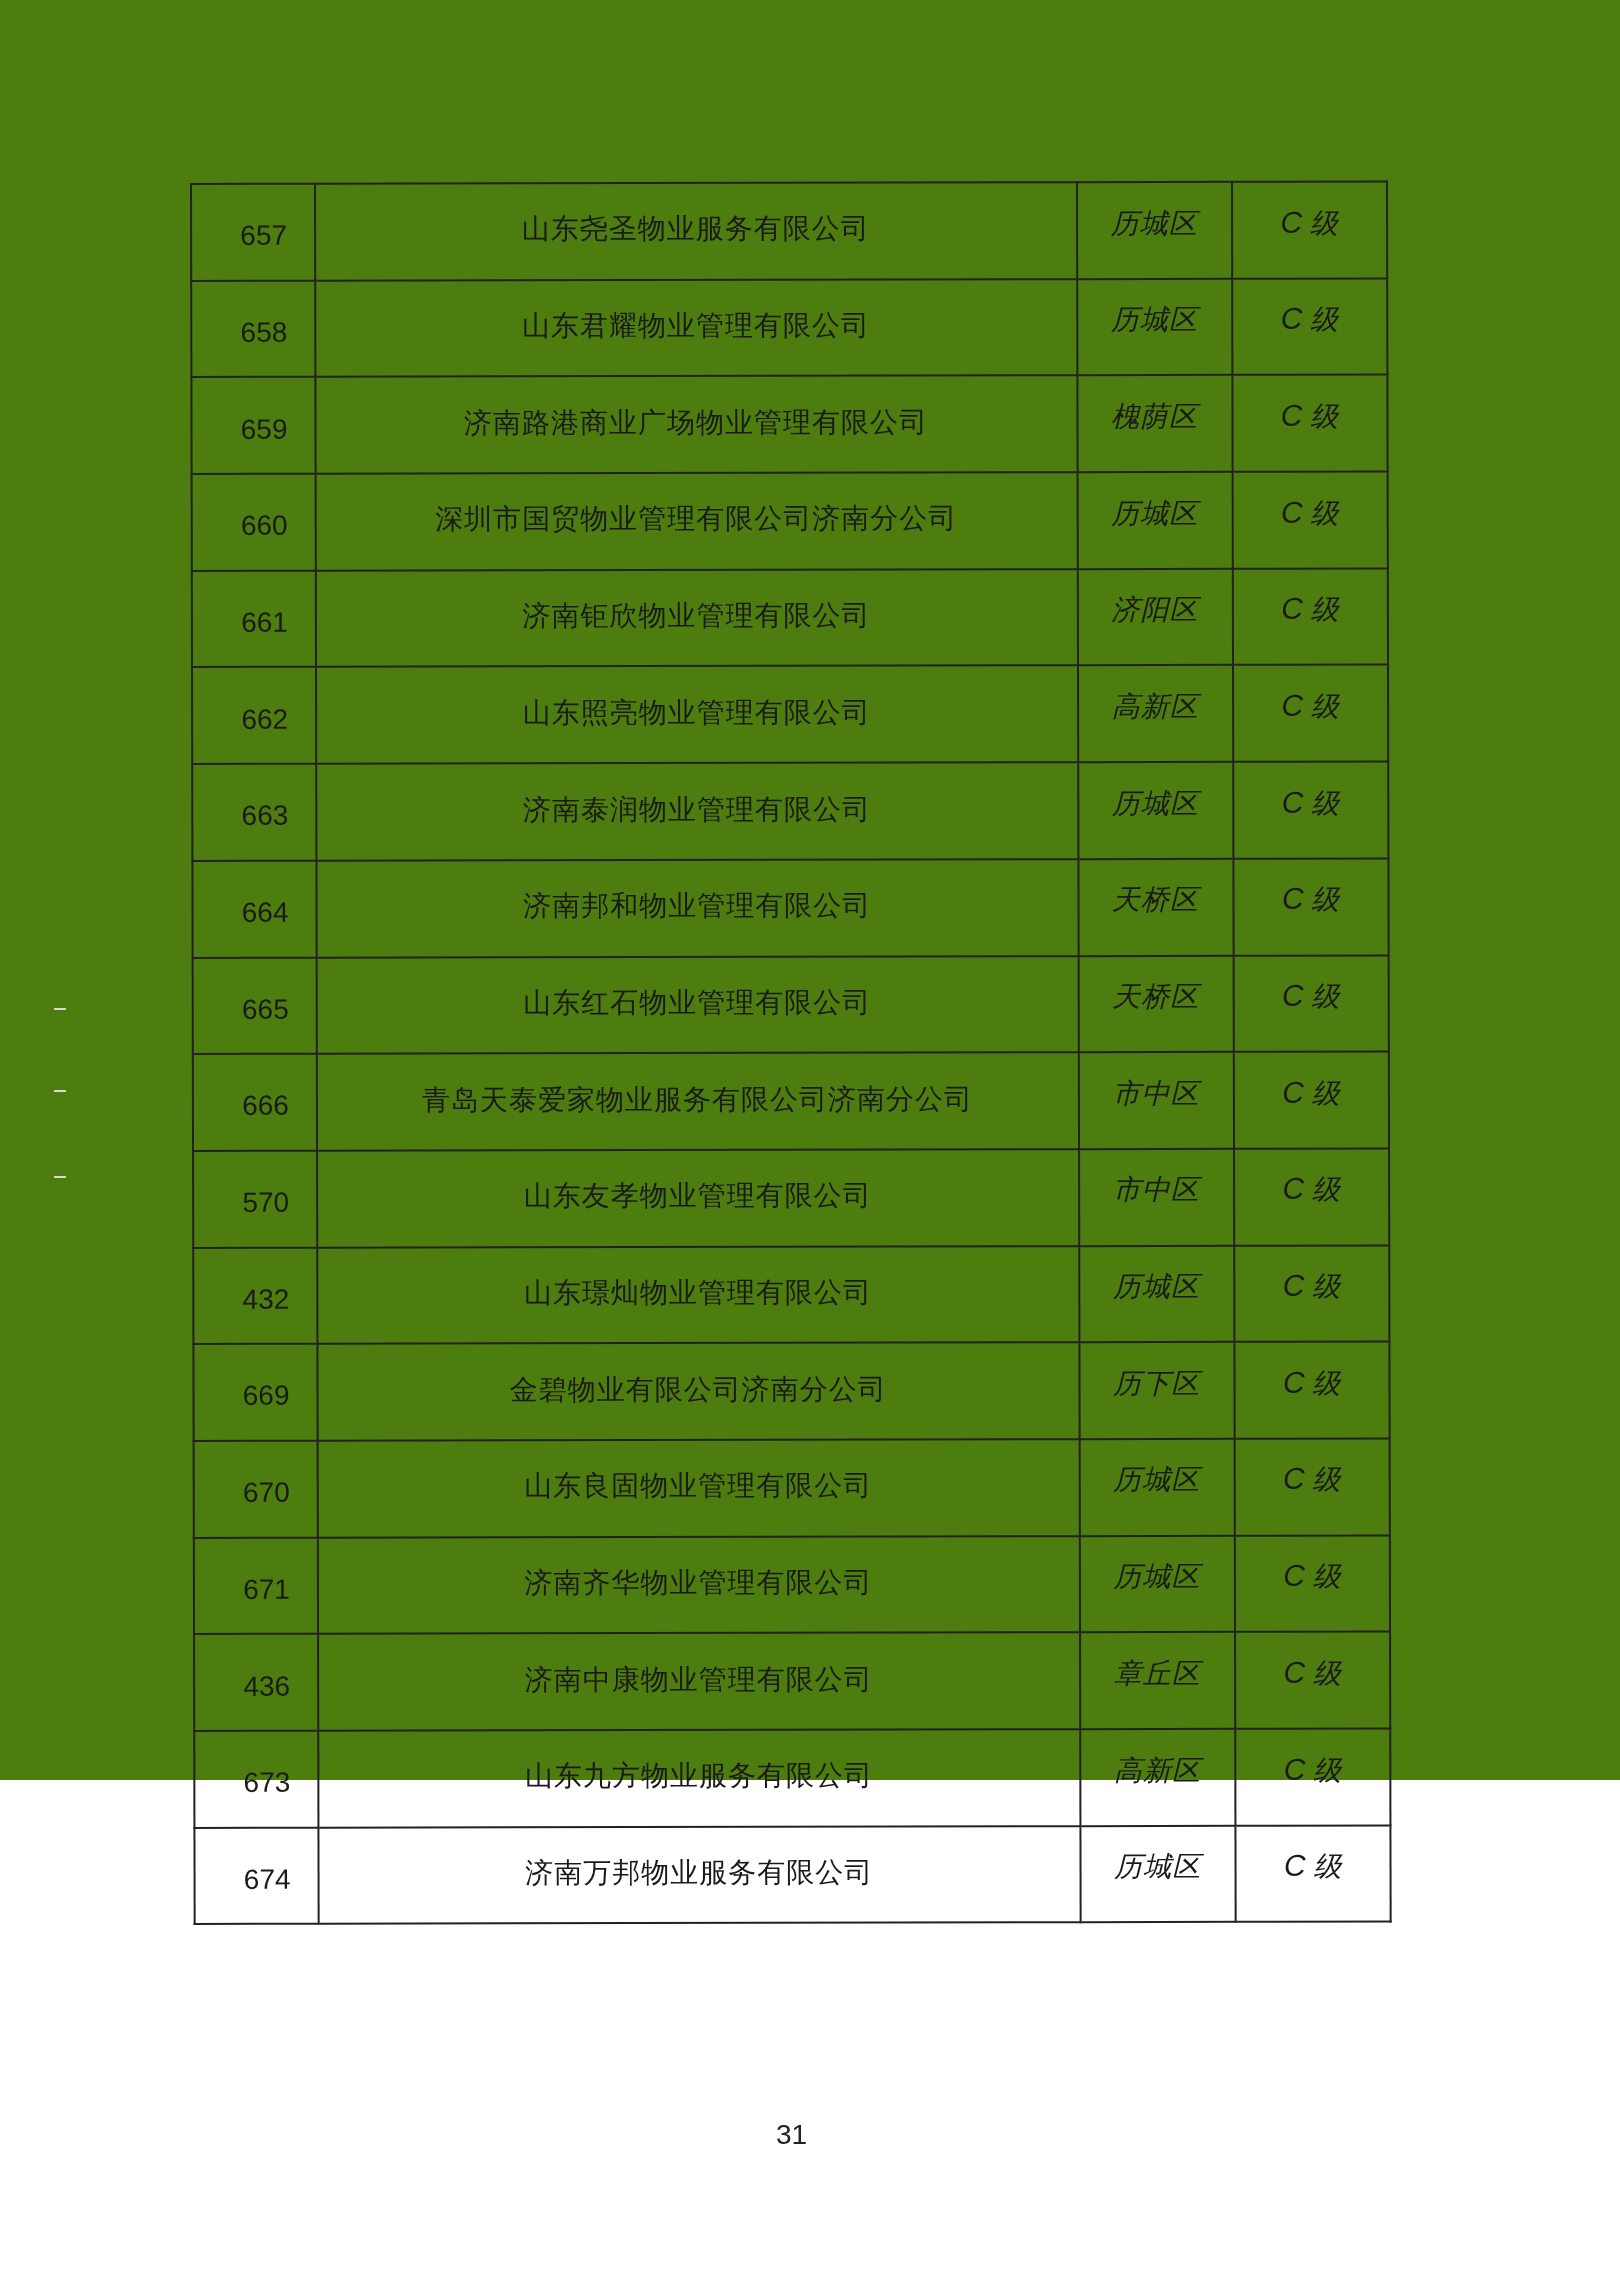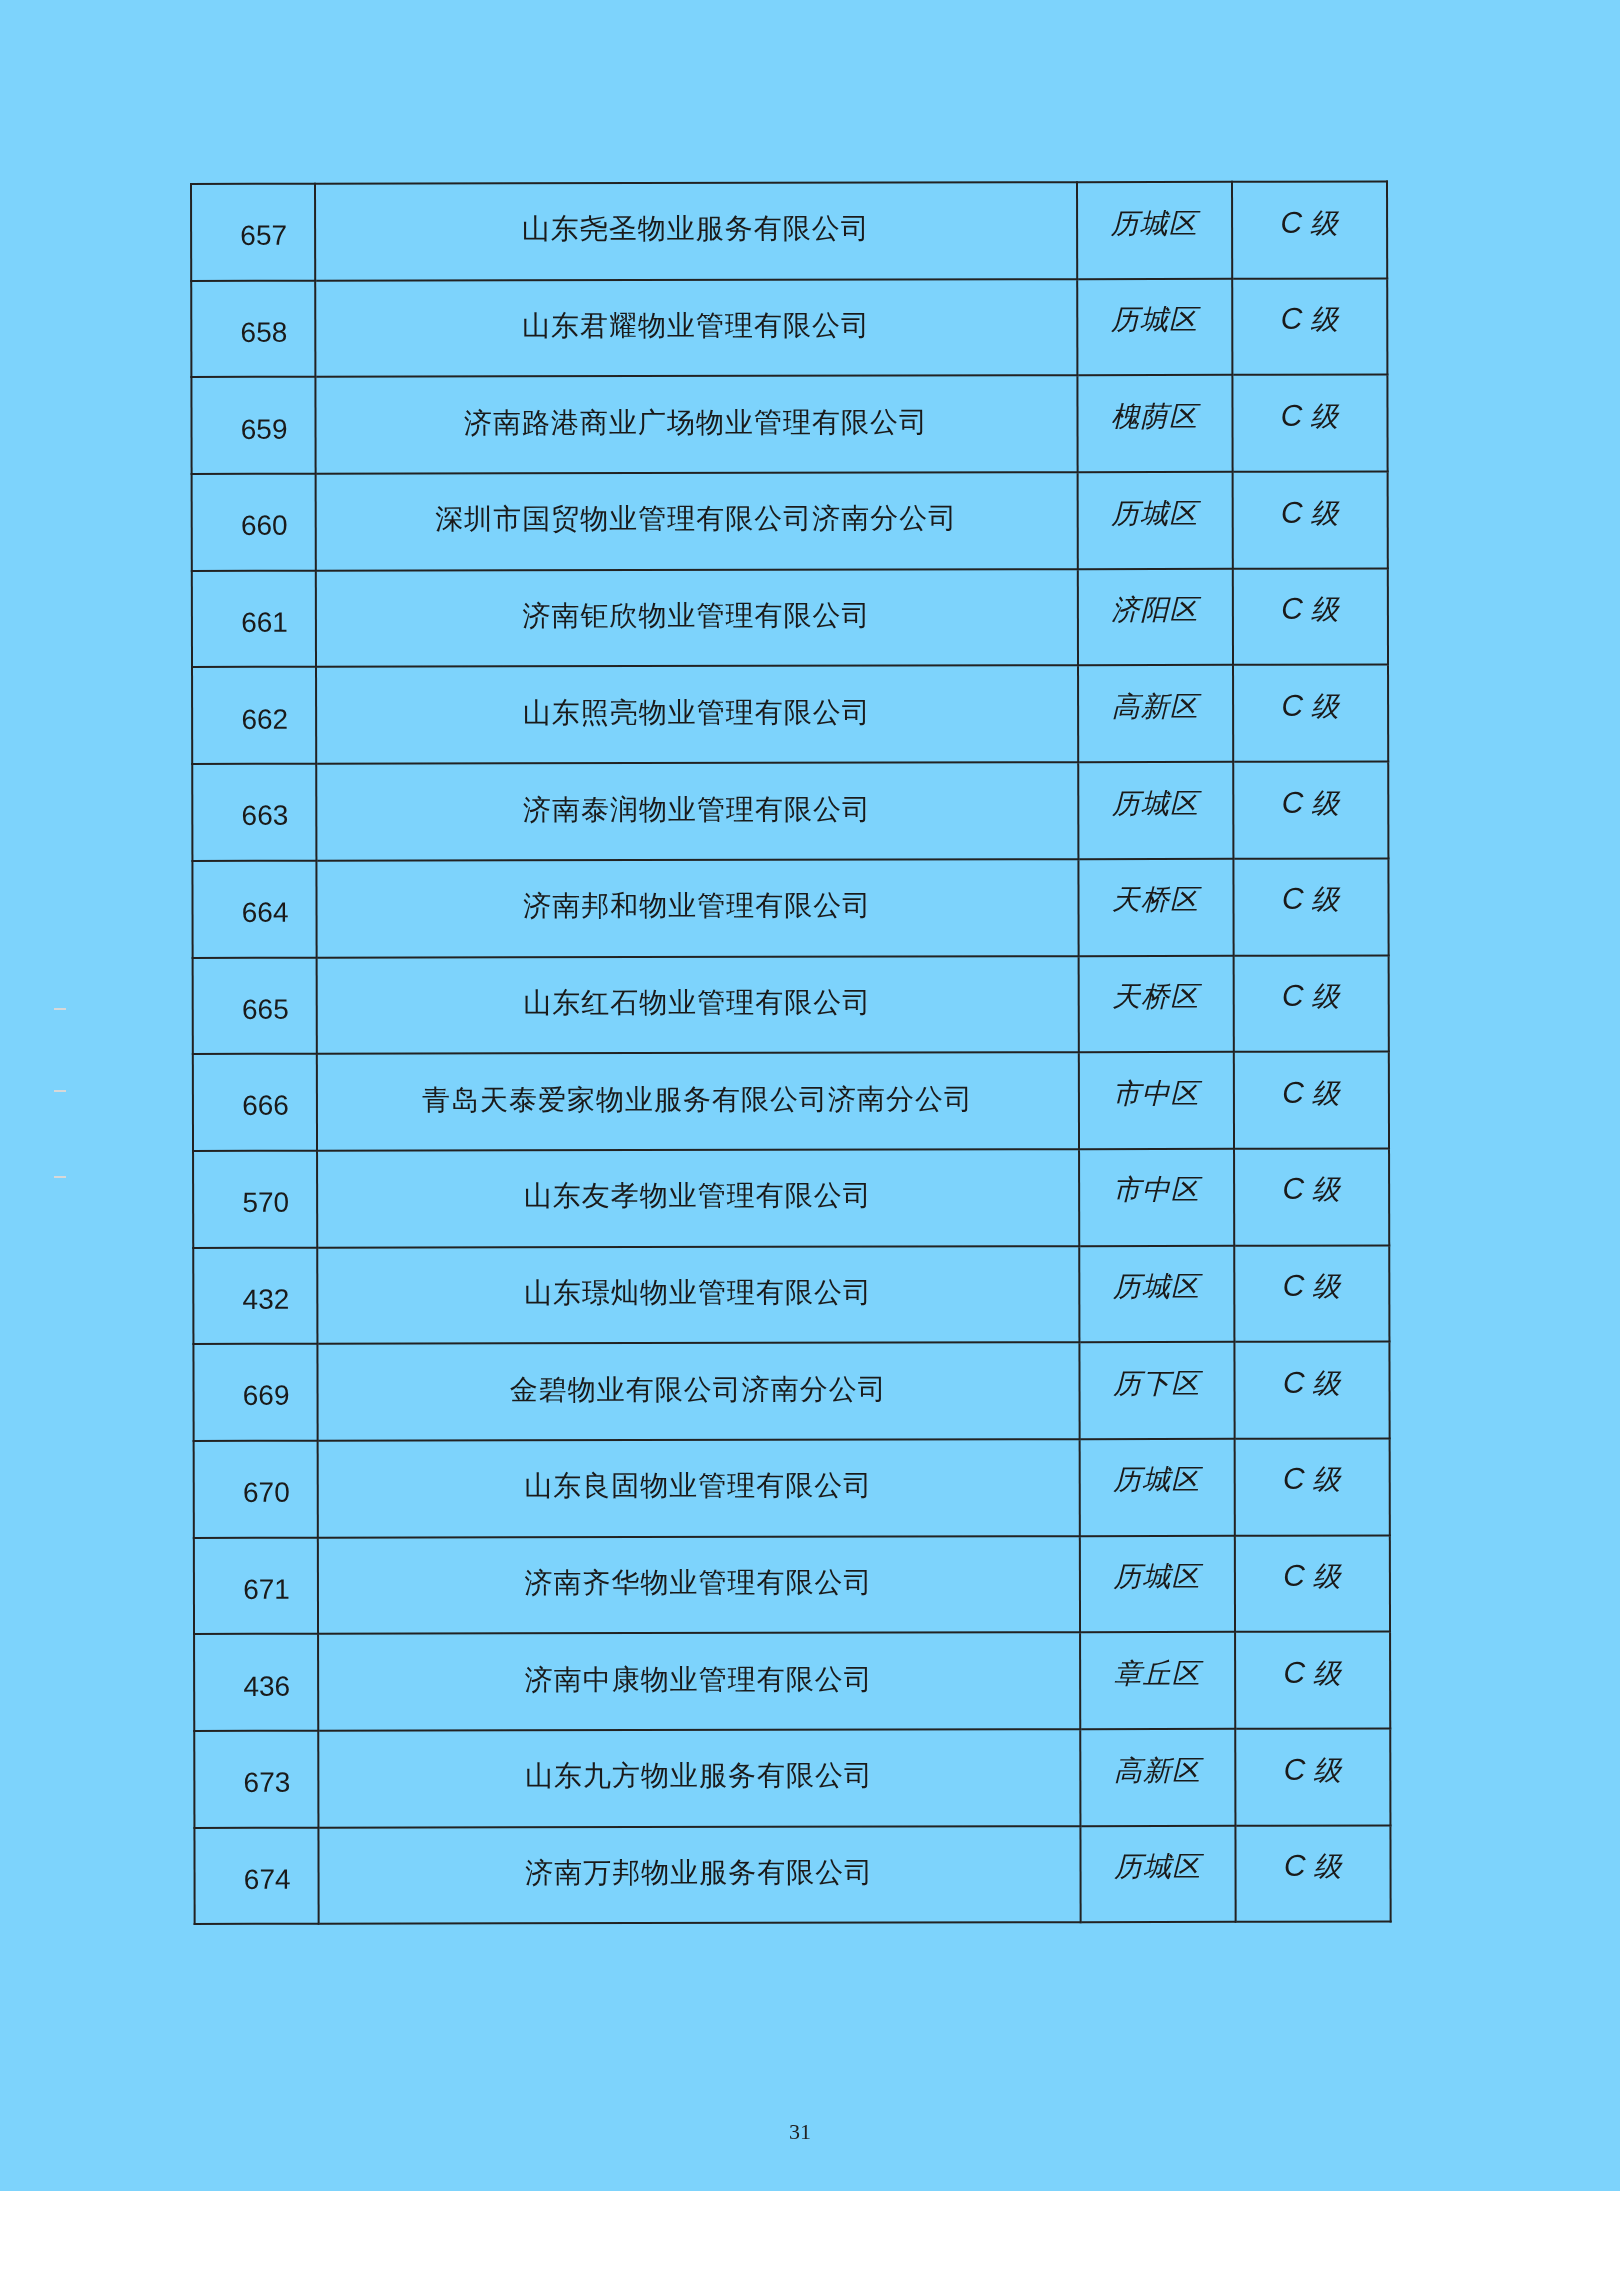--- a/index.html
+++ b/index.html
@@ -12,22 +12,22 @@
     height: 2292px;
     position: relative;
     overflow: hidden;
     font-family: "DejaVu Sans", "Liberation Sans", sans-serif;
     color: #1a1a1a;
   }
   .page {
     position: absolute;
     left: 0; top: 0;
     width: 1620px;
-    height: 2191px;
-    background: #7dd3fc;
+    height: 1780px;
+    background: #4d7c0f;
   }
   table.roster {
     position: absolute;
     left: 190px;
     top: 183px;
     border-collapse: collapse;
     table-layout: fixed;
     width: 1166px;
     transform: rotate(-0.12deg);
     transform-origin: left top;
@@ -68,23 +68,23 @@
   .grade-letter {
     font-family: "Liberation Sans", sans-serif;
     font-size: 30px;
     margin-right: 7.8px;
   }
   .page-number {
     position: absolute;
     left: 772px;
     top: 2119px;
     width: 39px;
-    text-align: right;
-    font-family: Liberation Serif, serif;
-    font-size: 22px;
+    text-align: center;
+    font-family: Liberation Sans, sans-serif;
+    font-size: 28px;
     color: #222;
   }
   .margin-mark {
     position: absolute;
     left: 54px;
     width: 11.8px;
     height: 2px;
     background: #d8d8d8;
   }
 </style>

